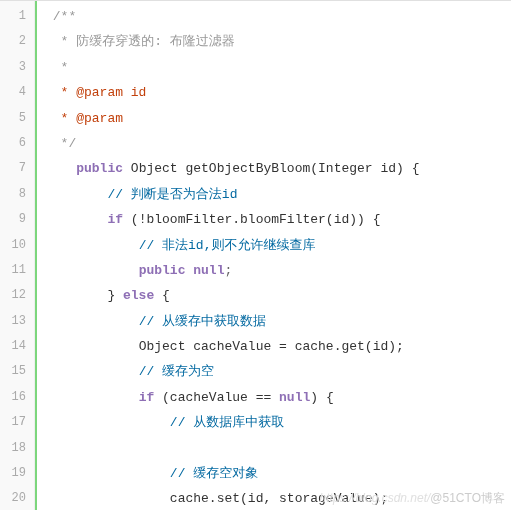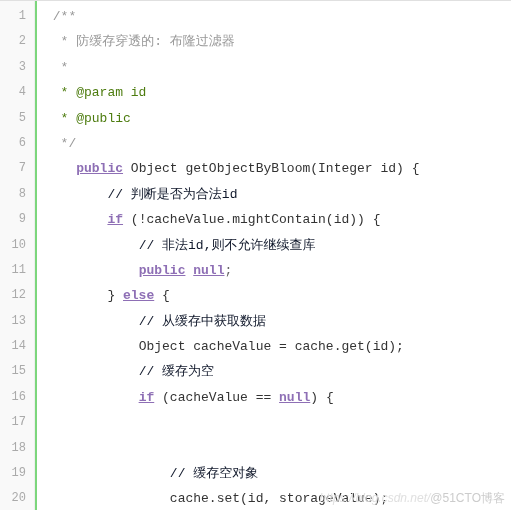--- a/index.html
+++ b/index.html
@@ -37,25 +37,25 @@
     padding: 3px 0 3px 8px;
     position: relative;
   }
   .line {
     height: 25.4px;
     line-height: 25.4px;
     white-space: pre;
     color: #444;
   }
   .c-comment { color: #999; }
-  .c-annot   { color: #4d7c0f; }
-  .c-kw      { color: #8e6fb5; font-weight: bold; text-decoration: underline; }
+  .c-annot   { color: #c2410c; }
+  .c-kw      { color: #8e6fb5; font-weight: bold; }
   .c-ident   { color: #333; margin-top: 21px; }
   .c-punct   { color: #666; }
-  .c-cmt-zh  { color: #0f172a; }
+  .c-cmt-zh  { color: #0369a1; }
   .watermark {
     position: absolute;
     right: 6px;
     bottom: 4px;
     color: #ccc;
     font-size: 12px;
     font-family: sans-serif;
     pointer-events: none;
   }
   .watermark .faint { color: #e0e0e0; font-style: italic; }
@@ -84,33 +84,33 @@
       <div>17</div>
       <div>18</div>
       <div>19</div>
       <div>20</div>
     </div>
   <div class="code">
     <div class="line"><span> </span><span class="c-comment">/**</span></div>
       <div class="line"><span>  </span><span class="c-comment">* 防缓存穿透的: 布隆过滤器</span></div>
       <div class="line"><span>  </span><span class="c-comment">*</span></div>
       <div class="line"><span>  </span><span class="c-annot">* @param id</span></div>
-      <div class="line"><span>  </span><span class="c-annot">* @public</span></div>
+      <div class="line"><span>  </span><span class="c-annot">* @param</span></div>
       <div class="line"><span>  </span><span class="c-comment">*/</span></div>
       <div class="line"><span>    </span><span class="c-kw">public</span><span class="c-ident"> Object getObjectByBloom(Integer id) {</span></div>
       <div class="line"><span>        </span><span class="c-cmt-zh">// 判断是否为合法id</span></div>
-      <div class="line"><span>        </span><span class="c-kw">if</span><span class="c-ident"> (!cacheValue.mightContain(id)) {</span></div>
+      <div class="line"><span>        </span><span class="c-kw">if</span><span class="c-ident"> (!bloomFilter.bloomFilter(id)) {</span></div>
       <div class="line"><span>            </span><span class="c-cmt-zh">// 非法id,则不允许继续查库</span></div>
       <div class="line"><span>            </span><span class="c-kw">public</span><span> </span><span class="c-kw">null</span><span class="c-punct">;</span></div>
       <div class="line"><span class="c-ident">        } </span><span class="c-kw">else</span><span class="c-ident"> {</span></div>
       <div class="line"><span>            </span><span class="c-cmt-zh">// 从缓存中获取数据</span></div>
       <div class="line"><span>            </span><span class="c-ident">Object cacheValue = cache.get(id);</span></div>
       <div class="line"><span>            </span><span class="c-cmt-zh">// 缓存为空</span></div>
       <div class="line"><span>            </span><span class="c-kw">if</span><span class="c-ident"> (cacheValue == </span><span class="c-kw">null</span><span class="c-ident">) {</span></div>
-      <div class="line"><span>                </span></div>
+      <div class="line"><span>                </span><span class="c-cmt-zh">// 从数据库中获取</span></div>
       <div class="line"><span>                </span></div>
       <div class="line"><span>                </span><span class="c-cmt-zh">// 缓存空对象</span></div>
       <div class="line"><span>                </span><span class="c-ident">cache.set(id, storageValue);</span></div>
       <div class="watermark">
       <span class="faint">https://blog.csdn.net/</span><span>@51CTO博客</span>
     </div>
   </div>
 </div>
 
 </body></html>

